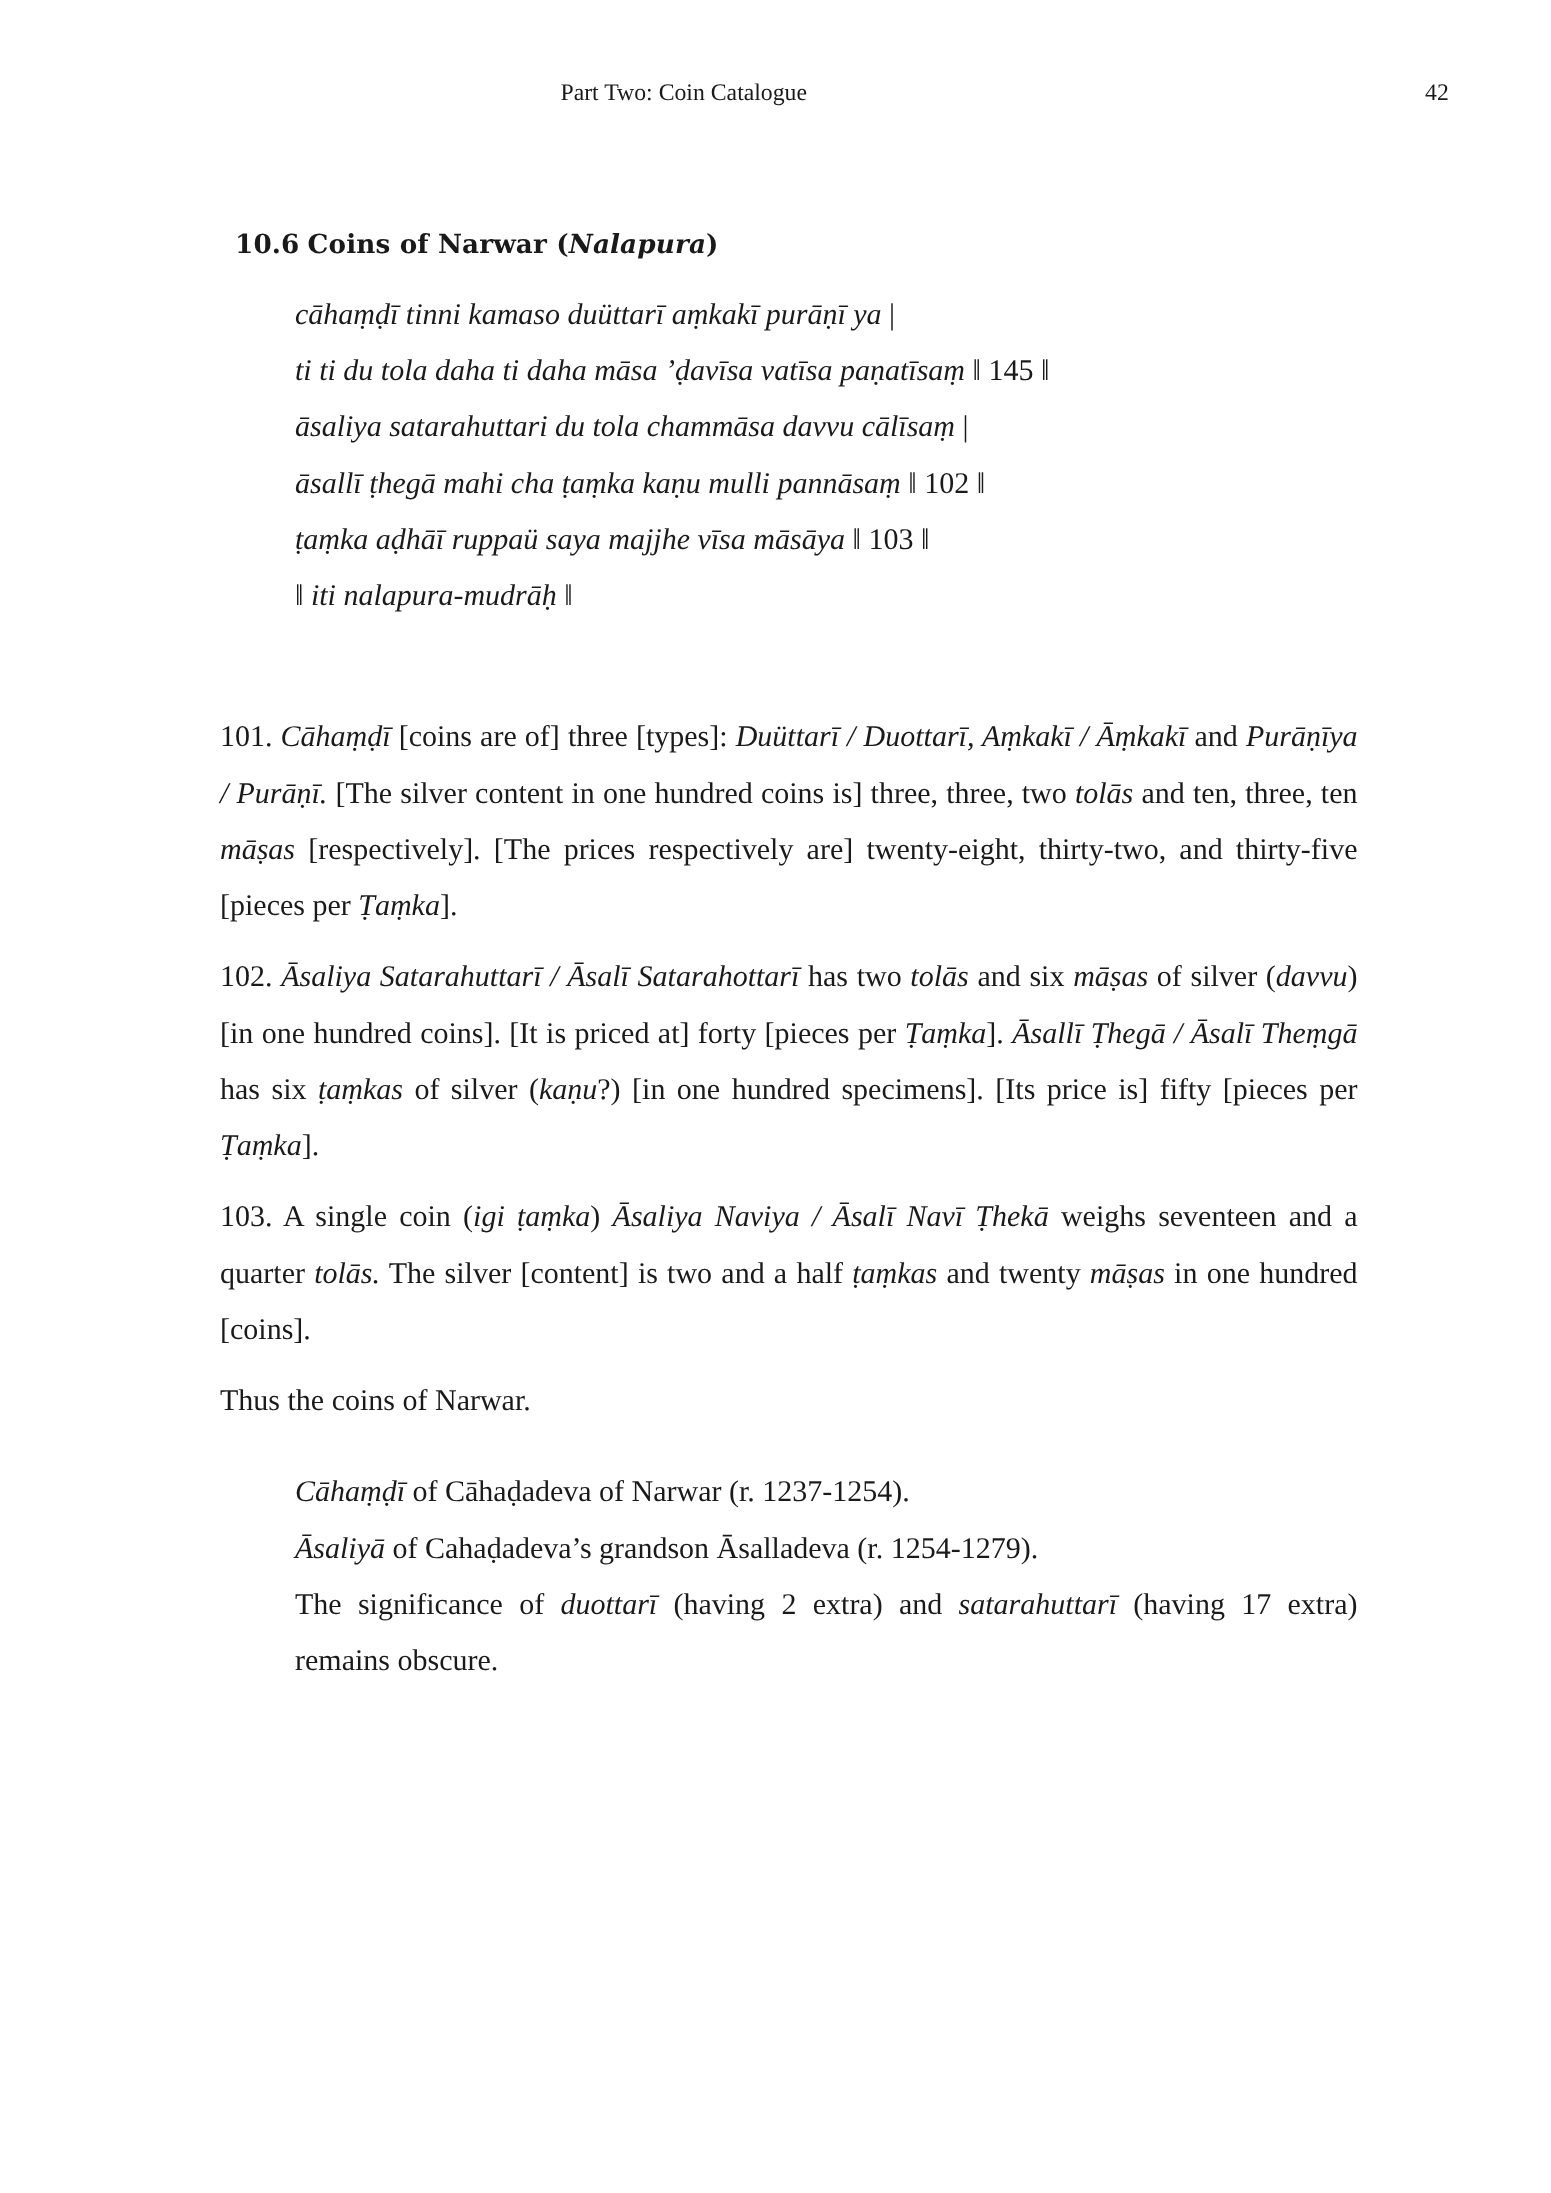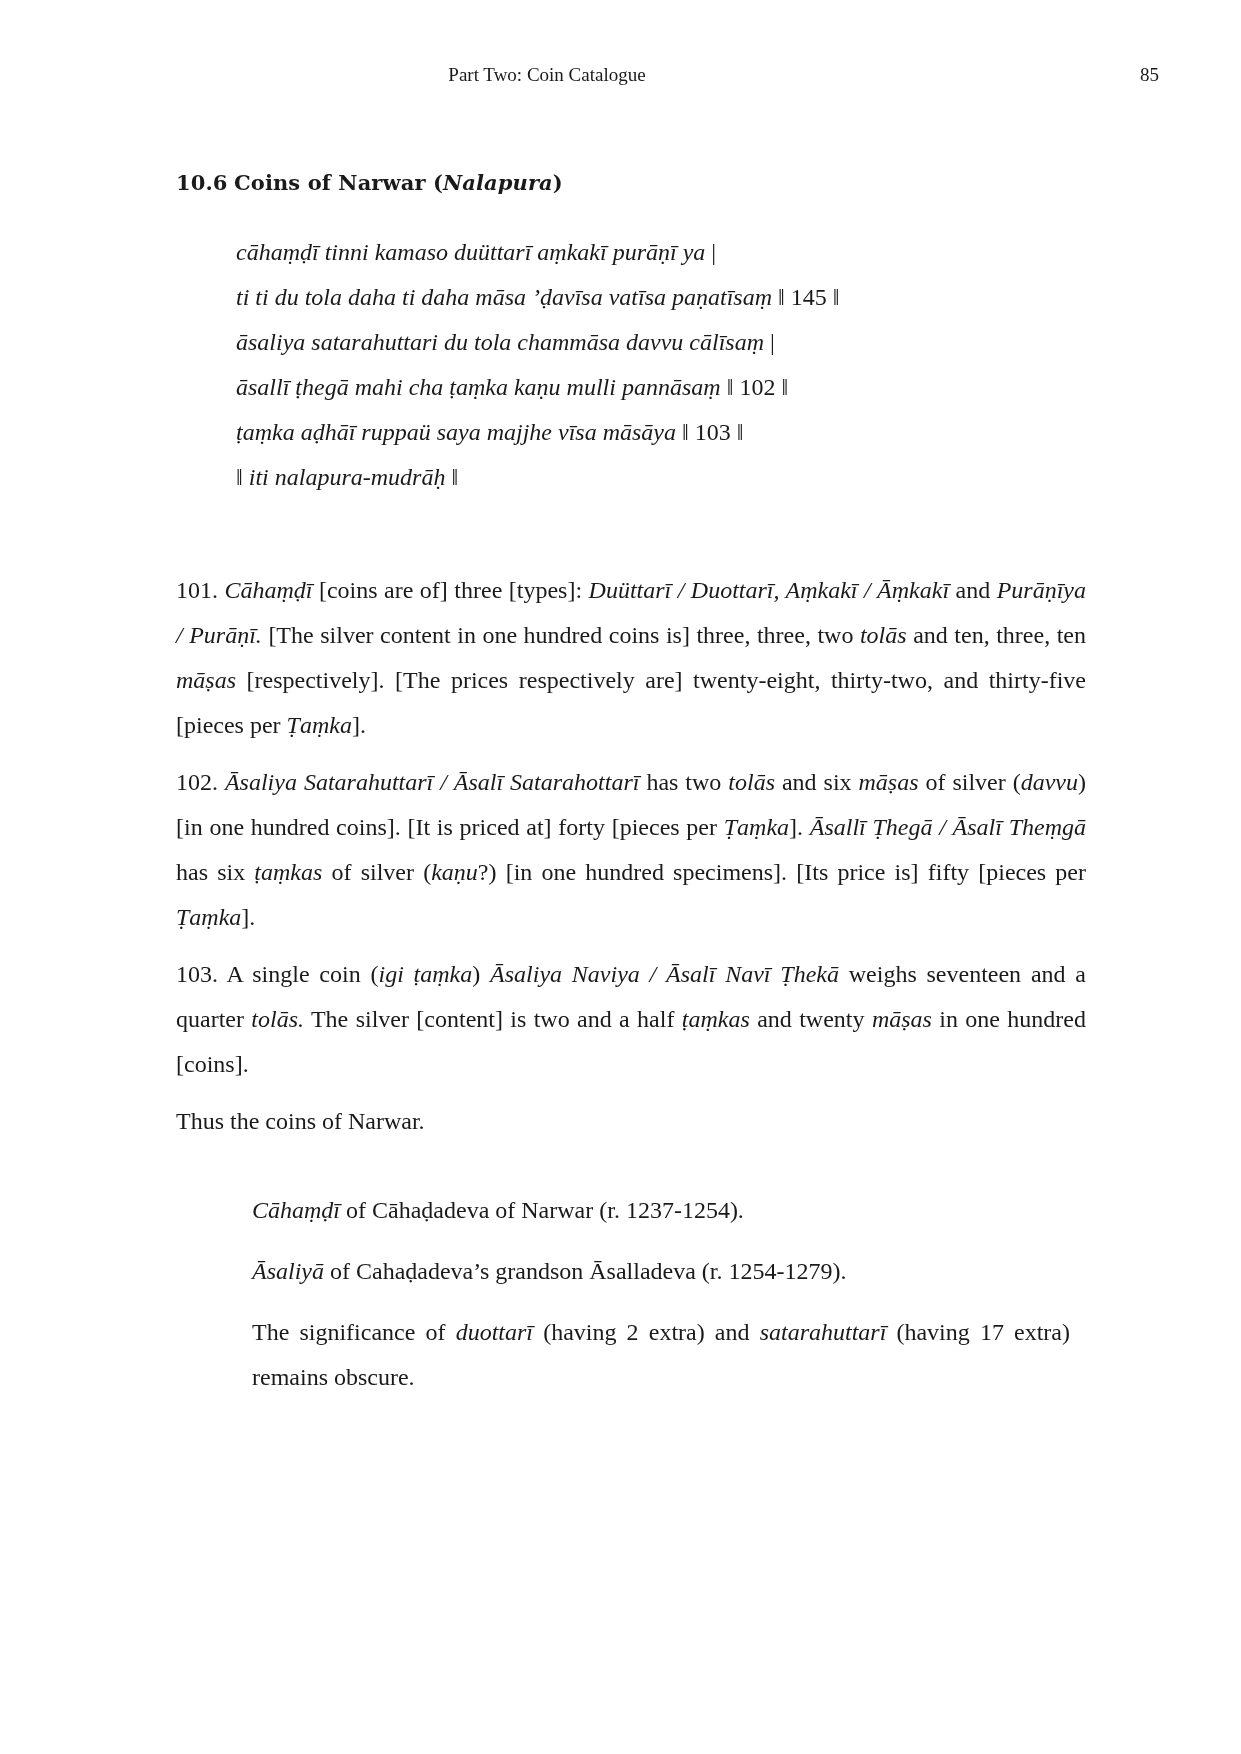--- a/index.html
+++ b/index.html
@@ -11,29 +11,29 @@
   .section-heading { position: absolute; top: 170px; left: 176px; font-family: "DejaVu Serif", serif;
                      font-weight: bold; font-size: 21px; letter-spacing: 0.1px; }
   .section-heading .num { display: inline-block; width: 58px; }
   .verse { position: absolute; top: 230px; left: 236px; font-size: 24px; line-height: 45px; font-style: italic; }
   .verse .line { white-space: nowrap; }
   .body { position: absolute; left: 176px; width: 910px; font-size: 24px; line-height: 45px;
           text-align: justify; }
   .body p { margin: 0 0 12px 0; }
   .notes { position: absolute; top: 1150px; left: 236px; width: 850px; font-size: 24px; line-height: 45px;
            text-align: justify; }
-  .notes p { margin: 16px; }
+  .notes p { margin: 0; }
 </style>
 </head>
 <body>
 
 <div class="running-head">Part Two: Coin Catalogue</div>
-<div class="page-number">85</div>
+<div class="page-number">42</div>
 
-<h2 class="section-heading" style="margin:0;">
+<h2 class="section-heading" style="margin:12px;">
   <span class="num">10.6</span><span><span style="font-style: normal;">Coins of Narwar (</span><span style="font-style: italic;">Nalapura</span><span style="font-style: normal;">)</span></span>
 </h2>
 
 <div class="verse">
   <div class="line"><span style="font-style: italic;">cāhaṃḍī tinni kamaso duüttarī aṃkakī purāṇī ya </span><span style="font-style: normal;">|</span></div>
   <div class="line"><span style="font-style: italic;">ti ti du tola daha ti daha māsa ’ḍavīsa vatīsa paṇatīsaṃ </span><span style="font-style: normal;">‖ 145 ‖</span></div>
   <div class="line"><span style="font-style: italic;">āsaliya satarahuttari du tola chammāsa davvu cālīsaṃ </span><span style="font-style: normal;">|</span></div>
   <div class="line"><span style="font-style: italic;">āsallī ṭhegā mahi cha ṭaṃka kaṇu mulli pannāsaṃ </span><span style="font-style: normal; margin-top: 28px;">‖ 102 ‖</span></div>
   <div class="line"><span style="font-style: italic;">ṭaṃka aḍhāī ruppaü saya majjhe vīsa māsāya </span><span style="font-style: normal;">‖ 103 ‖</span></div>
   <div class="line"><span style="font-style: normal;">‖ </span><span style="font-style: italic;">iti nalapura-mudrāḥ</span><span style="font-style: normal;"> ‖</span></div>

